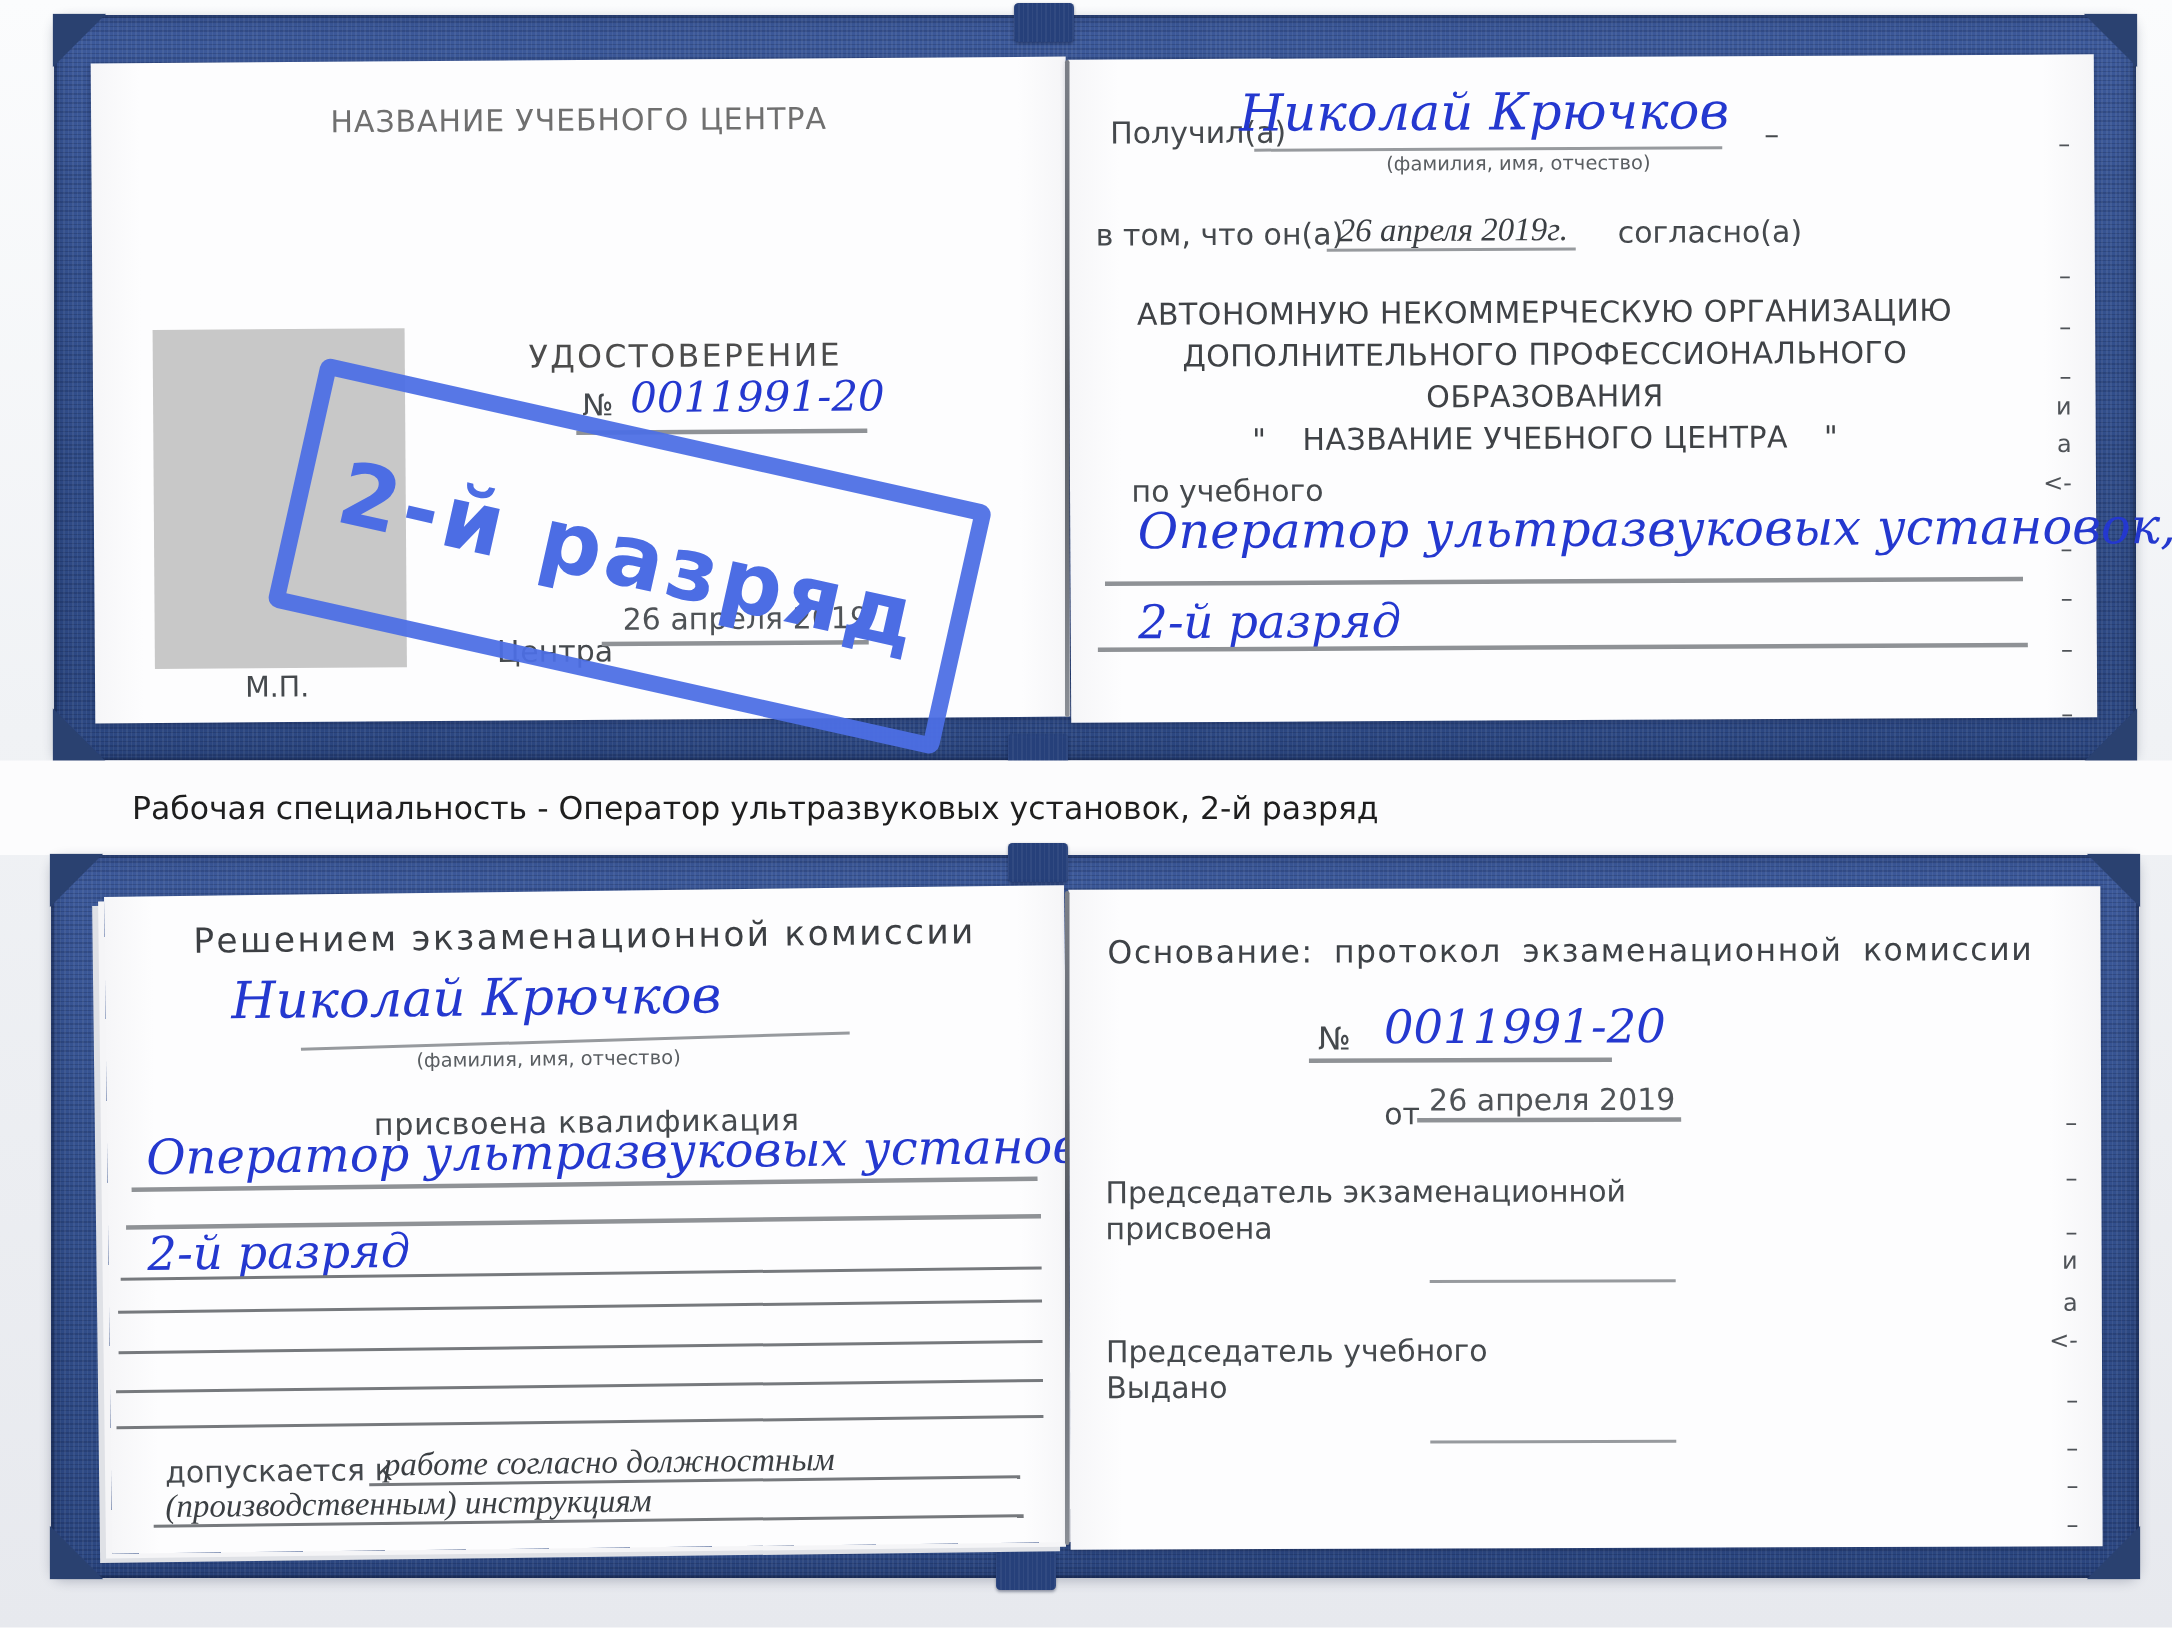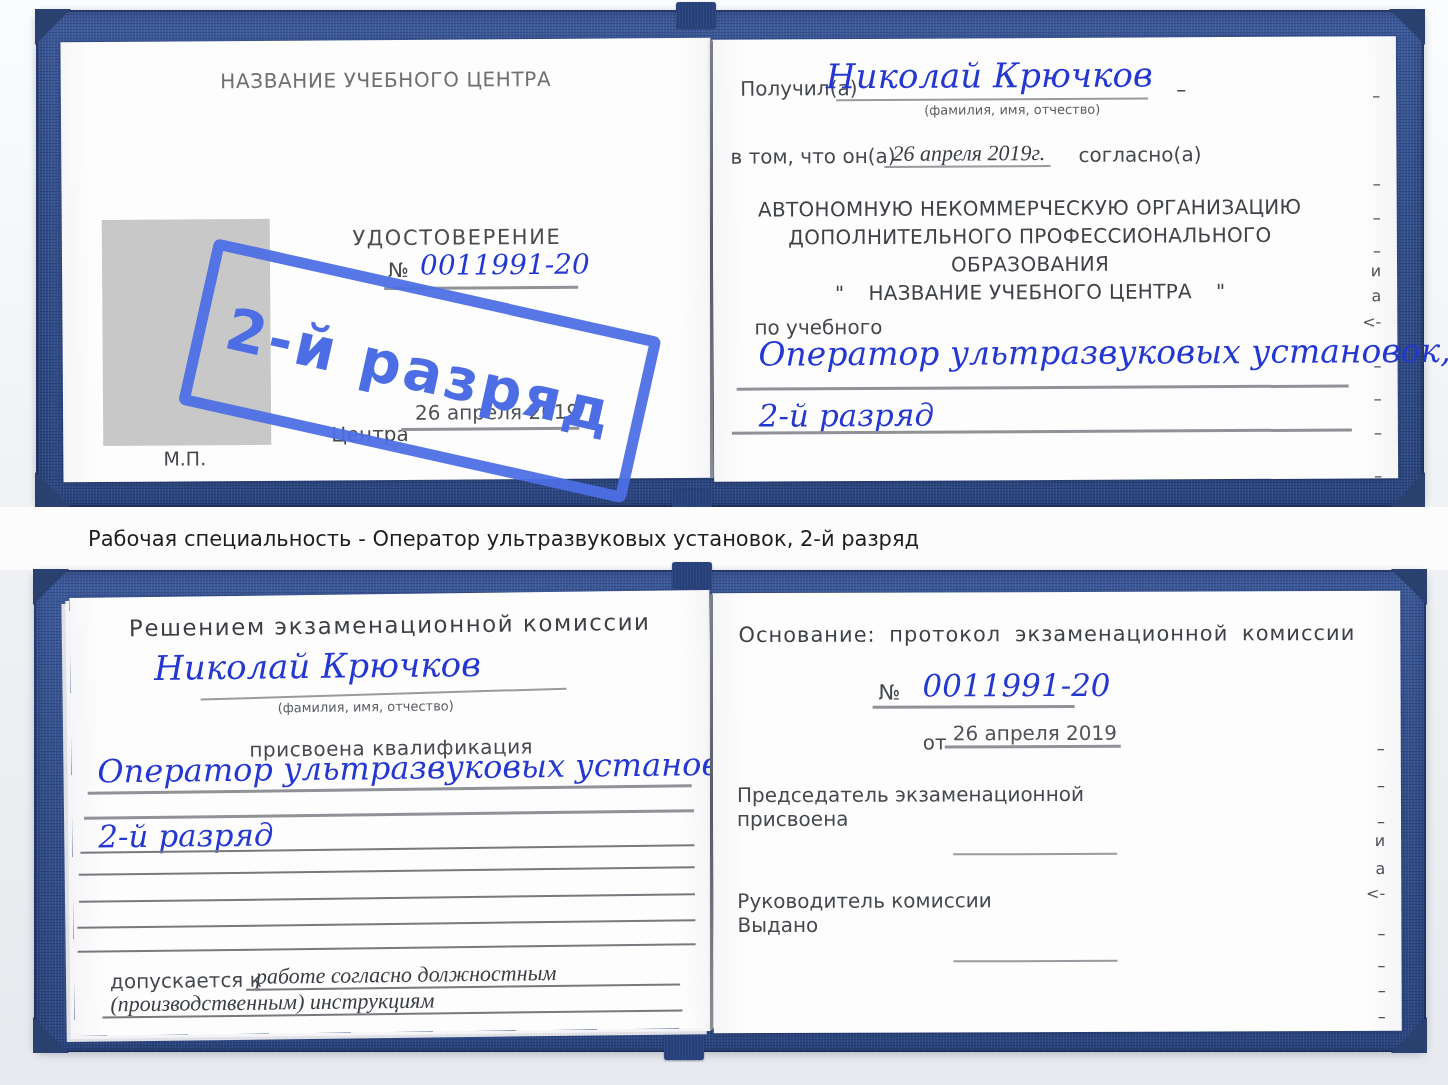--- a/index.html
+++ b/index.html
@@ -196,21 +196,21 @@
       <span class="abs hw" style="left:210px;top:78px;font-size:31px">0011991-20</span>
       <div class="line th" style="left:160px;top:113px;width:202px"></div>
       <span class="abs lbl" style="left:210px;top:138px">от</span>
       <span class="abs typed-date" style="left:240px;top:129px">26 апреля 2019</span>
       <div class="line th" style="left:232px;top:153px;width:176px"></div>
 
       <div class="abs lbl" style="left:24px;top:190px">Председатель экзаменационной</div>
       <div class="abs lbl" style="left:24px;top:214px">присвоена</div>
       <div class="line" style="left:240px;top:261px;width:164px"></div>
 
-      <div class="abs lbl" style="left:24px;top:296px">Руководитель комиссии</div>
+      <div class="abs lbl" style="left:24px;top:296px">Председатель учебного</div>
       <div class="abs lbl" style="left:24px;top:320px">Выдано</div>
       <div class="line" style="left:240px;top:368px;width:164px"></div>
 
       <div class="edge-col" id="bot-edge" style="right:14px;top:148px;height:290px">
         <span>–</span>
         <span>–</span>
         <span>–</span>
         <span>и</span>
         <span>а</span>
         <span>&lt;-</span>

